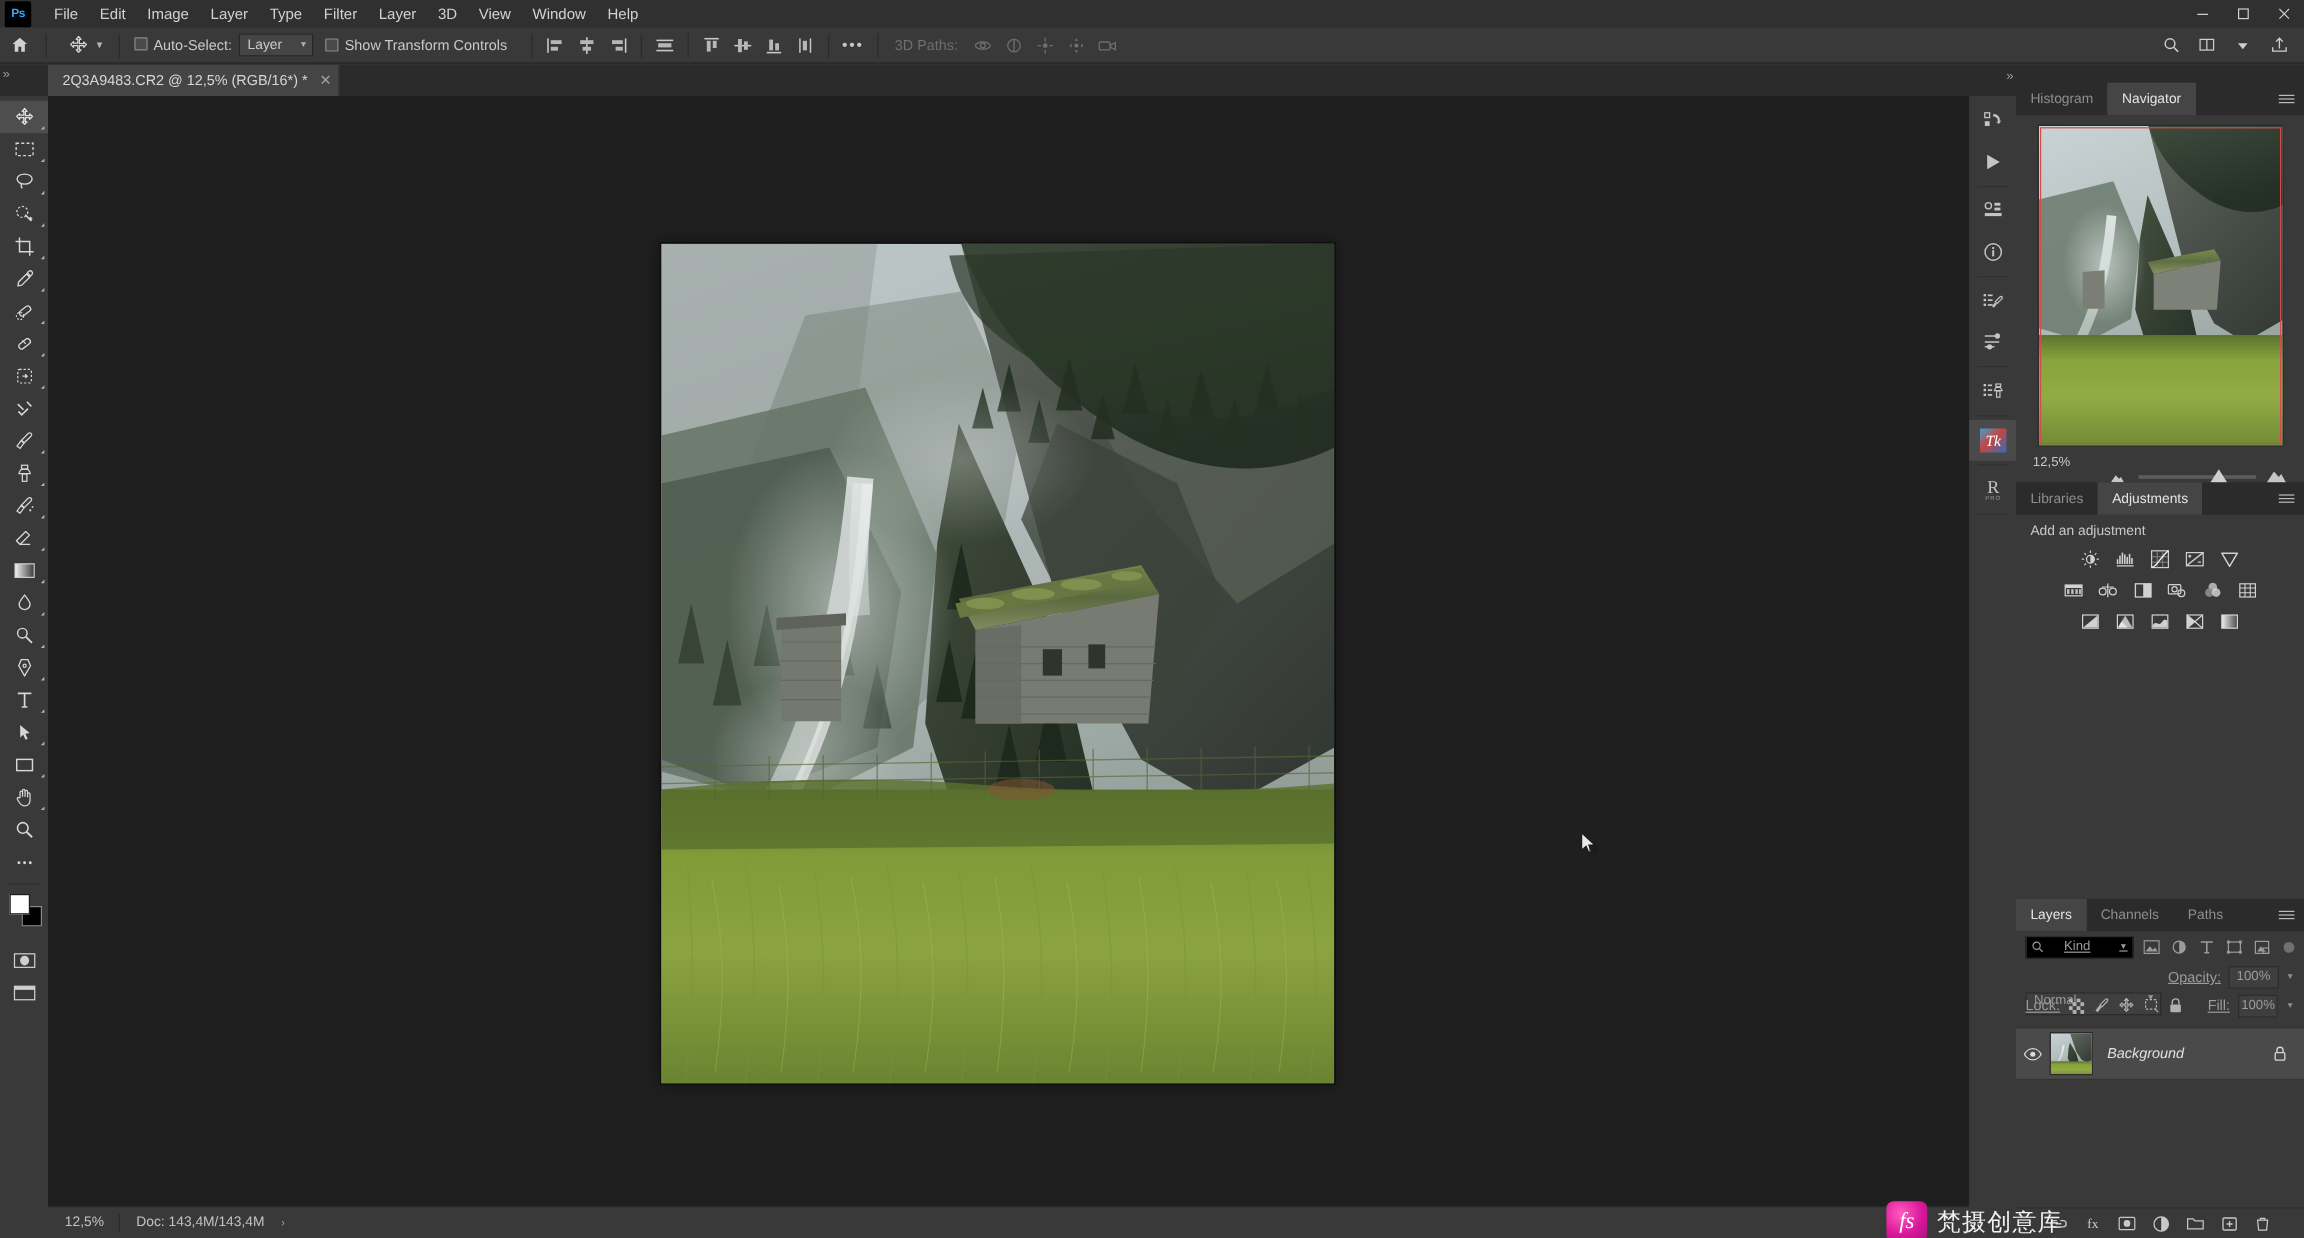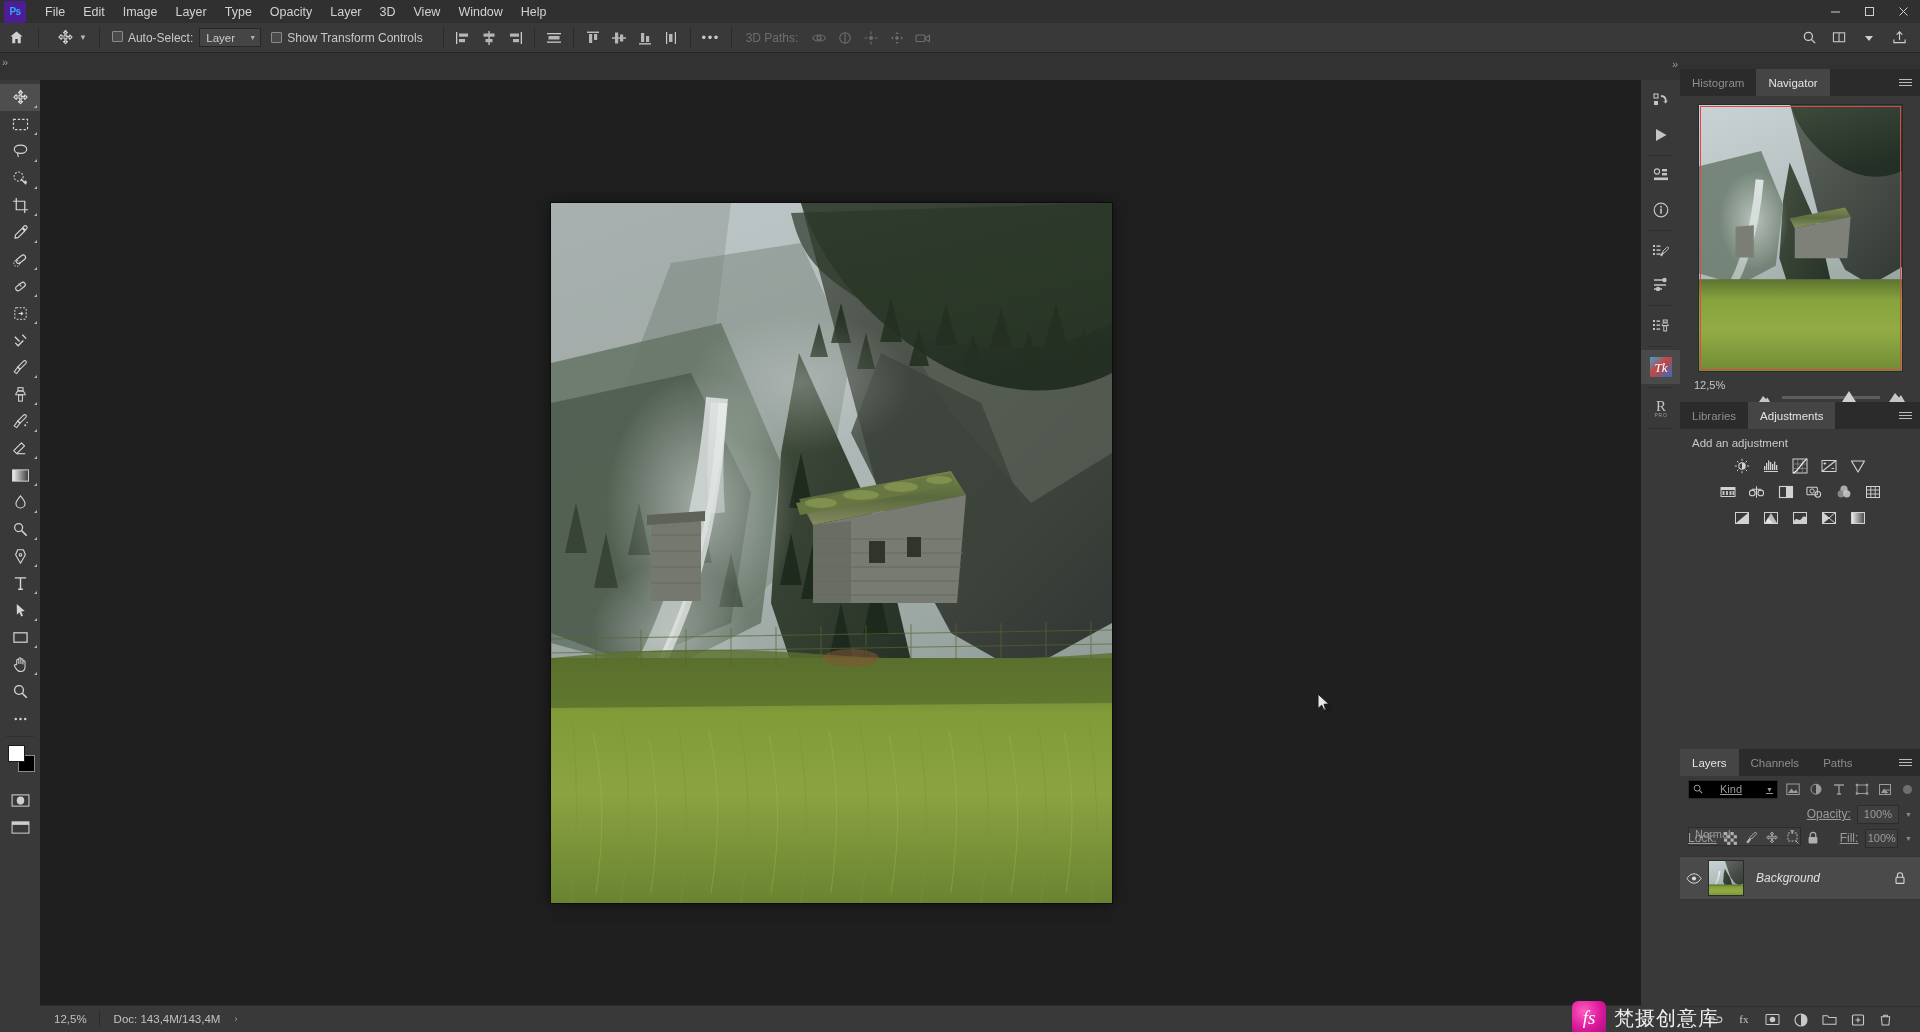--- a/index.html
+++ b/index.html
@@ -13,21 +13,21 @@
   }
   .app { position: relative; width: 1920px; height: 1032px; }
 
   
   .menubar {
     position: absolute; left: 0; top: 0; width: 1920px; height: 23px;
     background: #303030; display: flex; align-items: center;
   }
   .ps-logo {
     width: 22px; height: 22px; margin-left: 4px; margin-right: 10px;
-    background: #4c1d95; color: #31a8ff; font-size: 10px; font-weight: bold;
+    background: #000000; color: #31a8ff; font-size: 10px; font-weight: bold;
     display: flex; align-items: center; justify-content: center;
     border-radius: 2px; letter-spacing: -0.5px;
   }
   .menu-item {
     font-size: 12.5px; color: #d2d2d2; padding: 3px 9px; white-space: nowrap;
   }
   .win-ctrls { margin-left: auto; display: flex; align-items: center; height: 23px; }
   .win-btn { width: 34px; height: 23px; display: flex; align-items: center; justify-content: center;
     font-size: 11px; color: #cfcfcf; }
 
@@ -215,21 +215,21 @@
 <div class="app">
 
   <div class="menubar">
     <div class="ps-logo">Ps</div>
     <div id="menus" style="display:flex;">
         <div class="menu-item">File</div>
         <div class="menu-item">Edit</div>
         <div class="menu-item">Image</div>
         <div class="menu-item">Layer</div>
         <div class="menu-item">Type</div>
-        <div class="menu-item">Opacity</div>
+        <div class="menu-item">Filter</div>
         <div class="menu-item">Layer</div>
         <div class="menu-item">3D</div>
         <div class="menu-item">View</div>
         <div class="menu-item">Window</div>
         <div class="menu-item">Help</div>
       </div>
     <div class="win-ctrls">
       <div class="win-btn">
         <svg width="11" height="11" viewBox="0 0 11 11">
             <line x1="1" y1="6" x2="10" y2="6" stroke="#cfcfcf" stroke-width="1"></line>
@@ -396,20 +396,26 @@
       </div>
       <div class="ob-ricon">
         <svg width="15" height="15" viewBox="0 0 16 16">
             <path d="M2 10v3.5h12V10" fill="none" stroke="#cfcfcf" stroke-width="1.2"></path>
             <path d="M8 11V2M5 5l3-3 3 3" fill="none" stroke="#cfcfcf" stroke-width="1.2"></path>
           </svg>
       </div>
     </div>
   </div>
 
+  <div class="tabbar">
+    <div class="doc-tab">
+      <span class="ttl">2Q3A9483.CR2 @ 12,5% (RGB/16*) *</span>
+      <span class="x">✕</span>
+    </div>
+  </div>
   <div class="lcollapse">»</div>
 
   <div class="toolbar">
     <div class="tool active">
       <svg width="17" height="17" viewBox="0 0 18 18">
           <path d="M9 1.5 11.2 4H9.7v3.8h3.8V6.3L16 8.5 13.5 11V9.5H9.7v3.8h1.5L9 15.5 6.8 13.3h1.5V9.5H4.5V11L2 8.5 4.5 6v1.3h3.8V4H6.8z" fill="none" stroke="#e2e2e2" stroke-width="1.1" stroke-linejoin="round"></path>
         </svg>
       <span class="tri"></span>
     </div>
     <div class="tool">

